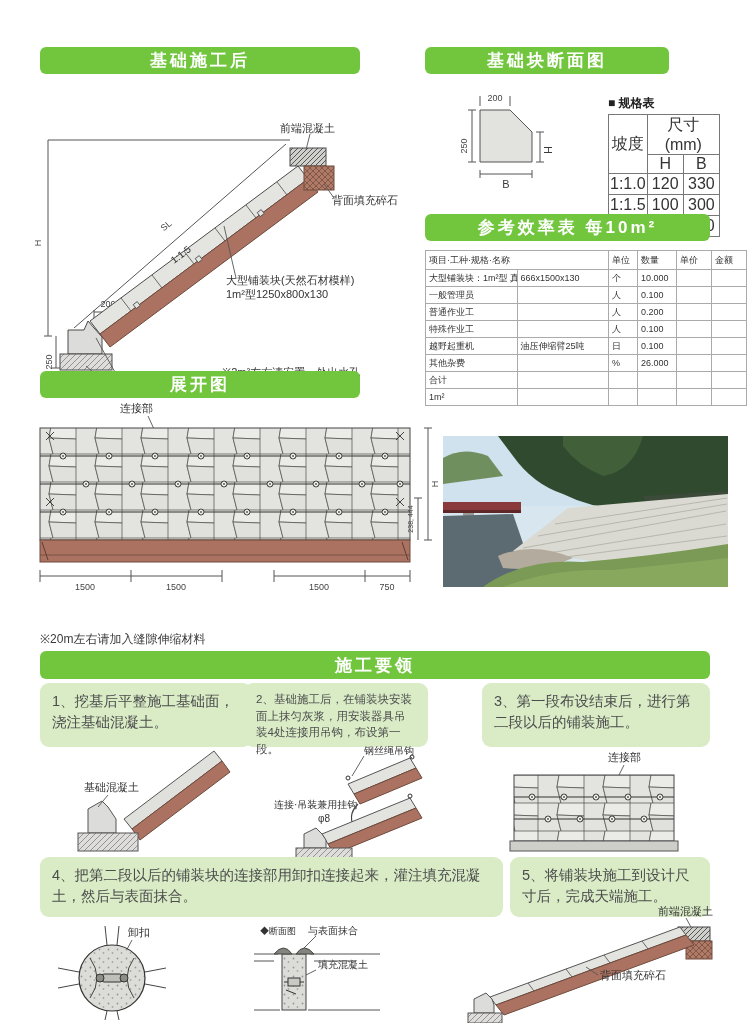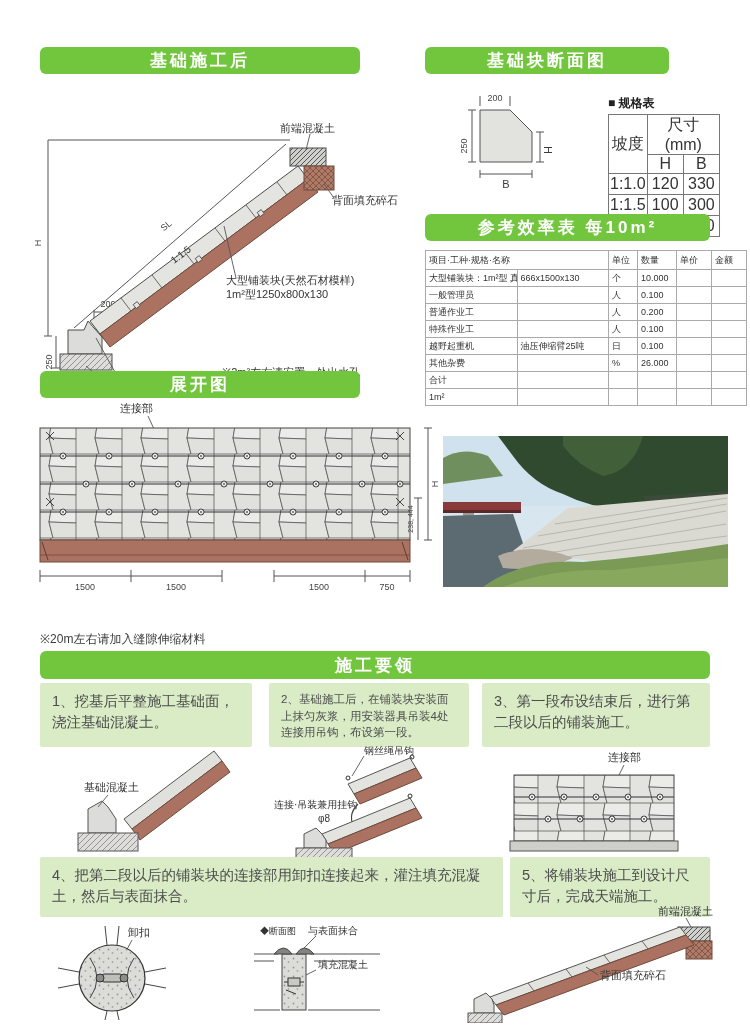--- a/index.html
+++ b/index.html
@@ -1,21 +1,21 @@
 <!DOCTYPE html>
 <html><head>
 <meta charset="utf-8">
 <style>
   html,body{margin:0;padding:0;background:#fff;}
   #page{position:relative;width:750px;height:1025px;background:#ffffff;overflow:hidden;
         font-family:"Liberation Sans",sans-serif;color:#3a3a3a;}
   .abs{position:absolute;}
   .banner{position:absolute;background:#72c63e;border-radius:6px;color:#fff;font-weight:bold;
           font-size:17px;letter-spacing:3px;display:flex;align-items:center;justify-content:center;}
-  .stepbox{position:absolute;background:#d9ecc6;border-radius:2px;color:#4d4d4d;
+  .stepbox{position:absolute;background:#d9ecc6;border-radius:9px;color:#4d4d4d;
            padding:8px 12px;box-sizing:border-box;line-height:1.45;}
   .step-lg{font-size:14.5px;}
   .step-sm{font-size:11.5px;}
   .note{position:absolute;font-size:12px;color:#3a3a3a;}
   table{border-collapse:collapse;}
   
   .spec{font-size:16px;color:#333;}
   .spec td,.spec th{border:1px solid #777;text-align:center;font-weight:normal;padding:0;}
   .spec .hrow{height:16px;}
   .spec .drow{height:21px;padding-left:34px;}
@@ -374,21 +374,21 @@
 
   <div class="note" style="left:40px;top:630px">※20m左右请加入缝隙伸缩材料</div>
 
   <div class="banner" style="left:40px;top:651px;width:670px;height:28px">
     <span>施工要领</span>
   </div>
 
   <div class="stepbox step-lg" style="left:40px;top:683px;width:212px;height:64px">
     <span>1、挖基后平整施工基础面，浇注基础混凝土。</span>
   </div>
-  <div class="stepbox step-sm" style="left:269px;top:683px;width:200px;height:64px">
+  <div class="stepbox step-sm" style="left:244px;top:683px;width:184px;height:64px">
     <span>2、基础施工后，在铺装块安装面上抹匀灰浆，用安装器具吊装4处连接用吊钩，布设第一段。</span>
   </div>
   <div class="stepbox step-lg" style="left:482px;top:683px;width:228px;height:64px">
     <span>3、第一段布设结束后，进行第二段以后的铺装施工。</span>
   </div>
 
   <svg class="abs" style="left:50px;top:747px" width="205" height="110" viewBox="0 0 205 110">
     <path d="M74,72 L164,4 L172,14 L82,82 Z" fill="#e0e0dd" stroke="#555"></path>
     <path d="M82,82 L172,14 L180,25 L90,93 Z" fill="#ab7261" stroke="#6e4a3c"></path>
     <path d="M38,62 L52,54 L58,60 L66,72 L66,86 L38,86 Z" fill="#dcdcda" stroke="#555"></path>

